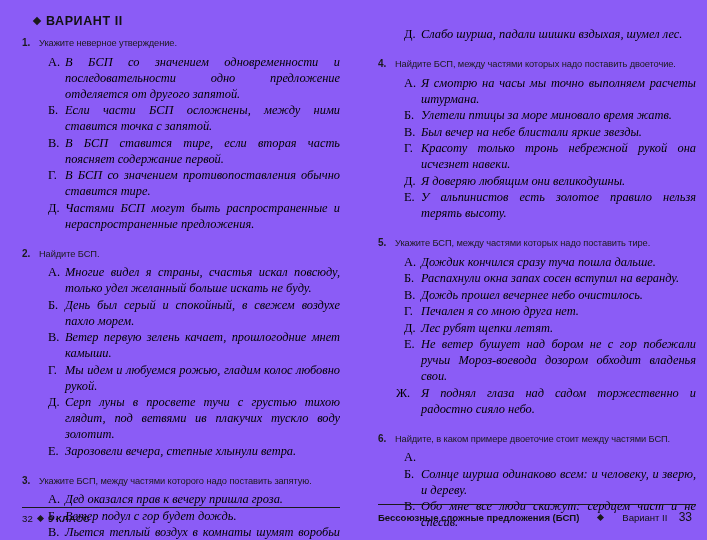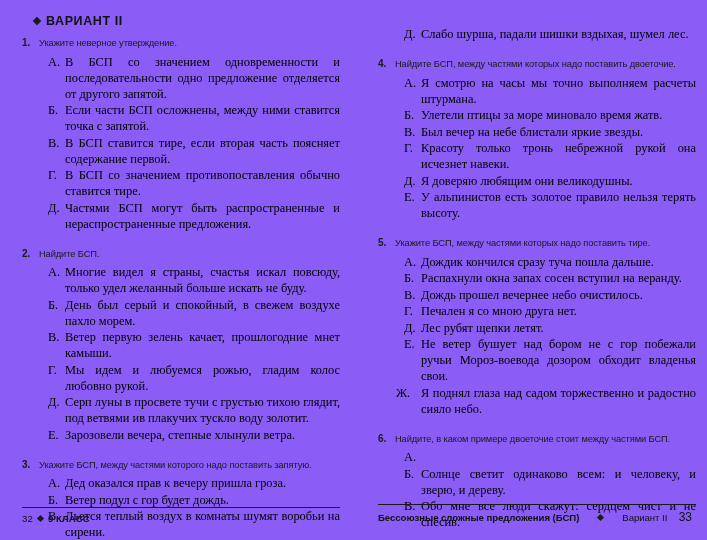--- a/index.html
+++ b/index.html
@@ -89,20 +89,21 @@
   .opt-letter {
     flex: 0 0 auto;
     min-width: 17px;
     text-align: left;
   }
   .opt-body {
     flex: 1 1 auto;
     text-align: justify;
     text-justify: inter-word;
     hyphens: manual;
+    font-style: italic;
   }
   .option.wide { padding-left: 18px; }
   .option.wide .opt-letter { min-width: 25px; }
 
   
   .footer {
     position: absolute;
     bottom: 16px;
     width: 318px;
     font-family: "Liberation Sans", sans-serif;
@@ -335,21 +336,21 @@
       <div class="q-head">
         <span class="q-num">6.</span>
         <span class="q-text">Найдите, в каком примере двоеточие стоит между частями БСП.</span>
       </div>
       <ul class="options">
         <li class="option">
           <span class="opt-letter">А.</span>
         </li>
         <li class="option">
           <span class="opt-letter">Б.</span>
-          <span class="opt-body">Солнце светит одинаково всем: и человеку, и зверю, и дереву.</span>
+          <span class="opt-body">Солнце шурша одинаково всем: и человеку, и зверю, и дереву.</span>
         </li>
         <li class="option">
           <span class="opt-letter">В.</span>
           <span class="opt-body">Обо мне все люди скажут: сердцем чист и не спесив.</span>
         </li>
 
       </ul>
     </div>
 
     <div class="footer">

